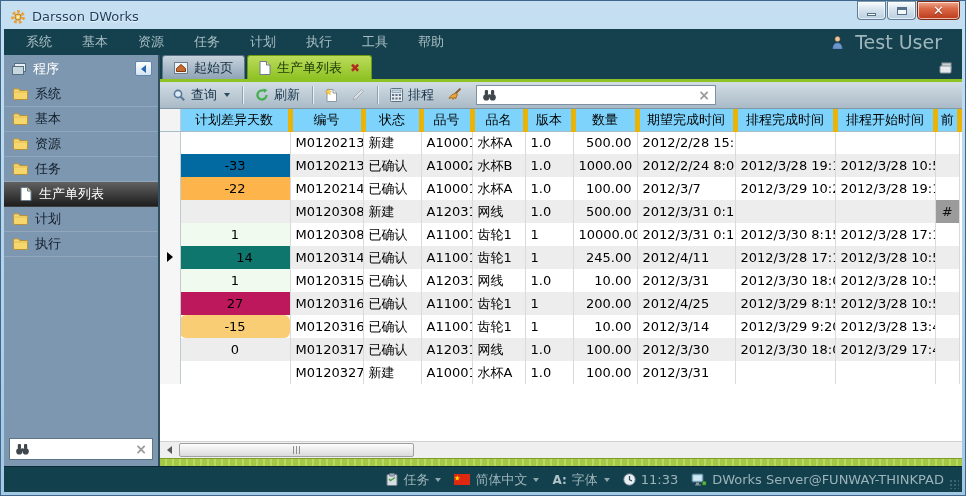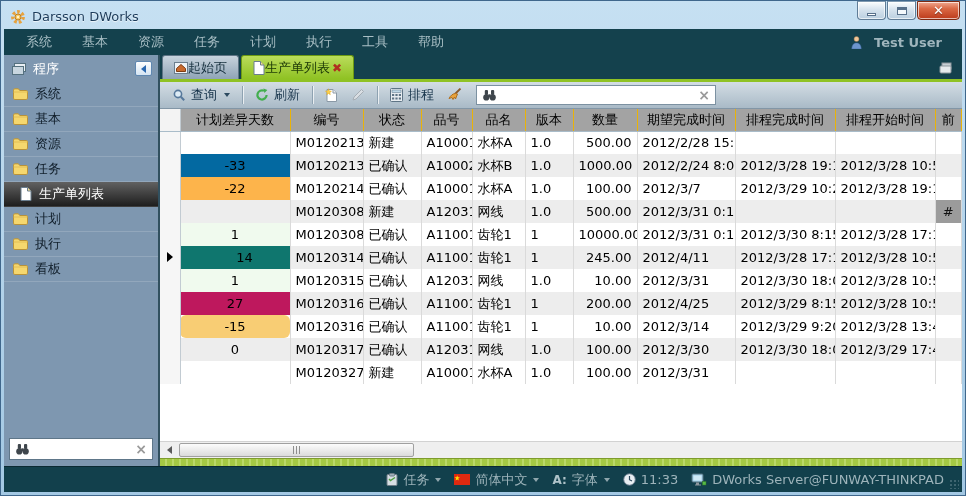--- a/index.html
+++ b/index.html
@@ -16,21 +16,21 @@
   .wbtn { width:29px; height:19px; border:1px solid #5F7C96; border-top:1px solid #7E99B0; border-radius:0 0 4px 4px; background:linear-gradient(#FAFDFE,#D6E3EE 45%,#BACFE0); display:flex; align-items:center; justify-content:center; box-shadow:inset 0 0 0 1px rgba(255,255,255,.65); }
   .wbtn.close { width:43px; background:linear-gradient(#F0A890,#DA6844 40%,#BC3A1B); border-color:#7E2A12; }
   .glyph-min { width:9px; height:3px; background:#fff; border:1px solid #57708A; margin-top:7px; }
   .glyph-max { width:10px; height:8px; border:1px solid #57708A; border-top:3px solid #57708A; background:#F4F9FC; }
   .glyph-close { color:#fff; font-size:13px; font-weight:bold; line-height:1; text-shadow:0 1px 1px rgba(0,0,0,.4); }
 
   
   .menubar { height:26px; background:#14414D; display:flex; align-items:center; padding:0 12px; }
   .menu-item { color:#A8BEC4; font-size:13px; padding:0 15px; cursor:default; }
   .menu-item:first-child { padding-left:10px; }
-  .user-box { margin-left:auto; color:#9FB5BC; font-size:13px; display:flex; align-items:center; gap:12px; padding-right:8px;font-weight:bold; }
+  .user-box { margin-left:auto; color:#9FB5BC; font-size:19px; display:flex; align-items:center; gap:12px; padding-right:8px; }
 
   
   .main { flex:1; display:flex; min-height:0; }
 
   
   .sidebar { width:156px; background:#7E97B0; display:flex; flex-direction:column; border-right:2px solid #31505F; }
   .side-header { height:27px; display:flex; align-items:center; gap:7px; padding:0 6px 0 8px; color:#FFF; font-size:13px; }
   .collapse-btn { margin-left:auto; width:17px; height:15px; background:linear-gradient(#FDFEFF,#D5E4F2); border:1px solid #5F87B0; border-radius:2px; display:flex; align-items:center; justify-content:center; }
   .collapse-tri { width:0; height:0; border-top:4px solid transparent; border-bottom:4px solid transparent; border-right:5px solid #2A68B0; }
   .side-items { display:flex; flex-direction:column; }
@@ -40,38 +40,38 @@
   .side-search { margin-top:auto; padding:4px 5px 6px 5px; }
   .search-box { height:22px; background:#FFF; border:1px solid #5E7689; display:flex; align-items:center; padding:0 5px; gap:5px; }
   .search-box input { flex:1; border:none; outline:none; font-size:12px; min-width:0; background:transparent; }
   .clear-x { color:#9A9A9A; font-weight:bold; font-size:14px; line-height:1; cursor:pointer; }
 
   
   .content { flex:1; display:flex; flex-direction:column; background:#FFF; min-width:0; }
 
   
   .tabstrip { height:27px; background:#14414D; display:flex; align-items:flex-end; padding-left:2px; position:relative; border-bottom:3px solid #8FC224; }
-  .tab { height:24px; display:flex; align-items:center; padding:0 11px; font-size:13px; border-radius:3px 3px 0 0; margin-right:2px; cursor:default; }
+  .tab { height:24px; display:flex; align-items:center; gap:6px; padding:0 11px; font-size:13px; border-radius:3px 3px 0 0; margin-right:2px; cursor:default; }
   .tab.inactive { background:linear-gradient(#C7D3DD,#8FA4B6); color:#152F3D; border:1px solid #5E7485; border-bottom:none; }
   .tab.active { background:linear-gradient(#BBDC5B,#8FC223); color:#1C3806; border:1px solid #6E9A12; border-bottom:none; }
   .tab-close { color:#B02F20; font-weight:bold; font-size:12px; line-height:1; margin-left:2px; }
   .winstack { position:absolute; right:8px; top:7px; }
 
   
   .toolbar { height:27px; background:linear-gradient(#D3DDE4,#A9BAC7); border-bottom:1px solid #8296A6; display:flex; align-items:center; padding:0 8px; gap:5px; font-size:13px; color:#16334A; }
   .tbtn { display:flex; align-items:center; gap:5px; padding:2px 4px; border-radius:2px; cursor:default; }
   .tsep { width:1px; height:18px; background:#8EA2B1; box-shadow:1px 0 0 rgba(255,255,255,.7); margin:0 3px; }
   .caret { width:0; height:0; border-left:3.5px solid transparent; border-right:3.5px solid transparent; border-top:4px solid #2C4A60; margin-left:2px; }
   .tool-search { width:240px; height:20px; background:#FFF; border:1px solid #7C91A1; display:flex; align-items:center; padding:0 5px; gap:5px; margin-left:5px; }
   .tool-search input { flex:1; border:none; outline:none; font-size:12px; min-width:0; background:transparent; }
 
   
   .table-area { flex:1; overflow:hidden; background:#FFF; }
   table { border-collapse:collapse; table-layout:fixed; width:100%; font-size:13px; color:#000; }
-  th { height:22px; font-weight:normal; text-align:center; border-right:1px solid #eab308; border-bottom:1px solid #A9BCC9; background:#a3a3a3; white-space:nowrap; overflow:hidden; }
+  th { height:22px; font-weight:normal; text-align:center; border-right:5px solid #eab308; border-bottom:1px solid #A9BCC9; background:#7dd3fc; white-space:nowrap; overflow:hidden; }
   th.gutter-h { background:#F3F3F3; border-right:1px solid #C2CBD2; }
   td { height:23px; border-right:1px solid #DADADA; padding:0 5px; white-space:nowrap; overflow:hidden; background:#FFF; }
   tr.even td { background:#EDEDED; }
   td.gutter { background:#F6F6F6 !important; border-right:1px solid #C2CBD2; padding:0; text-align:center; }
   td.al-r { text-align:right; }
   td.al-c { text-align:center; }
   td.flag-cell { background:#9B9B9B !important; text-align:center; padding:0 2px; color:#111; }
   .row-marker { display:inline-block; width:0; height:0; border-left:6px solid #000; border-top:5px solid transparent; border-bottom:5px solid transparent; }
 
   
@@ -214,29 +214,20 @@
             <span>计划</span>
           </div>
           <div class="side-item">
             <span class="ic">
               <svg width="15" height="12" viewBox="0 0 15 12">
                 <path d="M.5 2.2C.5 1.3 1 .8 1.8.8h3.6l1.4 1.7h6.4c.8 0 1.3.5 1.3 1.3v6.4c0 .8-.5 1.3-1.3 1.3H1.8C1 11.5.5 11 .5 10.2z" fill="#F5D76E" stroke="#B8923B"></path>
                 <path d="M.5 4h14" stroke="#E3BE55"></path>
               </svg>
             </span>
             <span>执行</span>
-          </div>
-          <div class="side-item">
-            <span class="ic">
-              <svg width="15" height="12" viewBox="0 0 15 12">
-                <path d="M.5 2.2C.5 1.3 1 .8 1.8.8h3.6l1.4 1.7h6.4c.8 0 1.3.5 1.3 1.3v6.4c0 .8-.5 1.3-1.3 1.3H1.8C1 11.5.5 11 .5 10.2z" fill="#F5D76E" stroke="#B8923B"></path>
-                <path d="M.5 4h14" stroke="#E3BE55"></path>
-              </svg>
-            </span>
-            <span>看板</span>
           </div>
         </div>
       <div class="side-search">
         <div class="search-box">
           <span class="ic">
             <svg width="15" height="11" viewBox="0 0 15 11">
                 <rect x="2.8" y="0" width="3.2" height="5" rx="1" fill="#3F464C"></rect>
                 <rect x="9" y="0" width="3.2" height="5" rx="1" fill="#3F464C"></rect>
                 <circle cx="4.3" cy="7.4" r="3.1" fill="#3F464C"></circle>
                 <circle cx="10.7" cy="7.4" r="3.1" fill="#3F464C"></circle>

